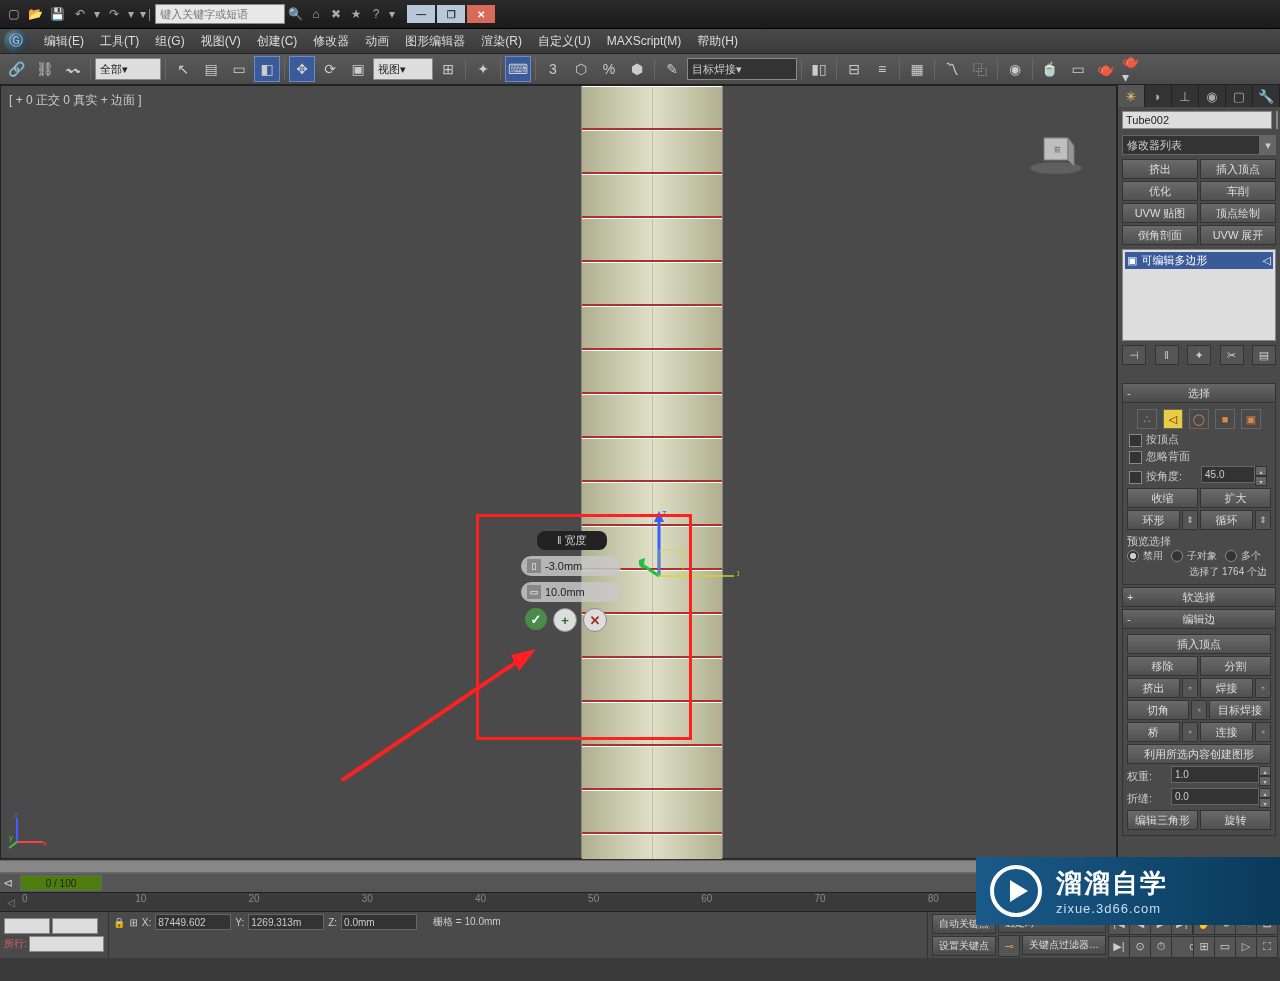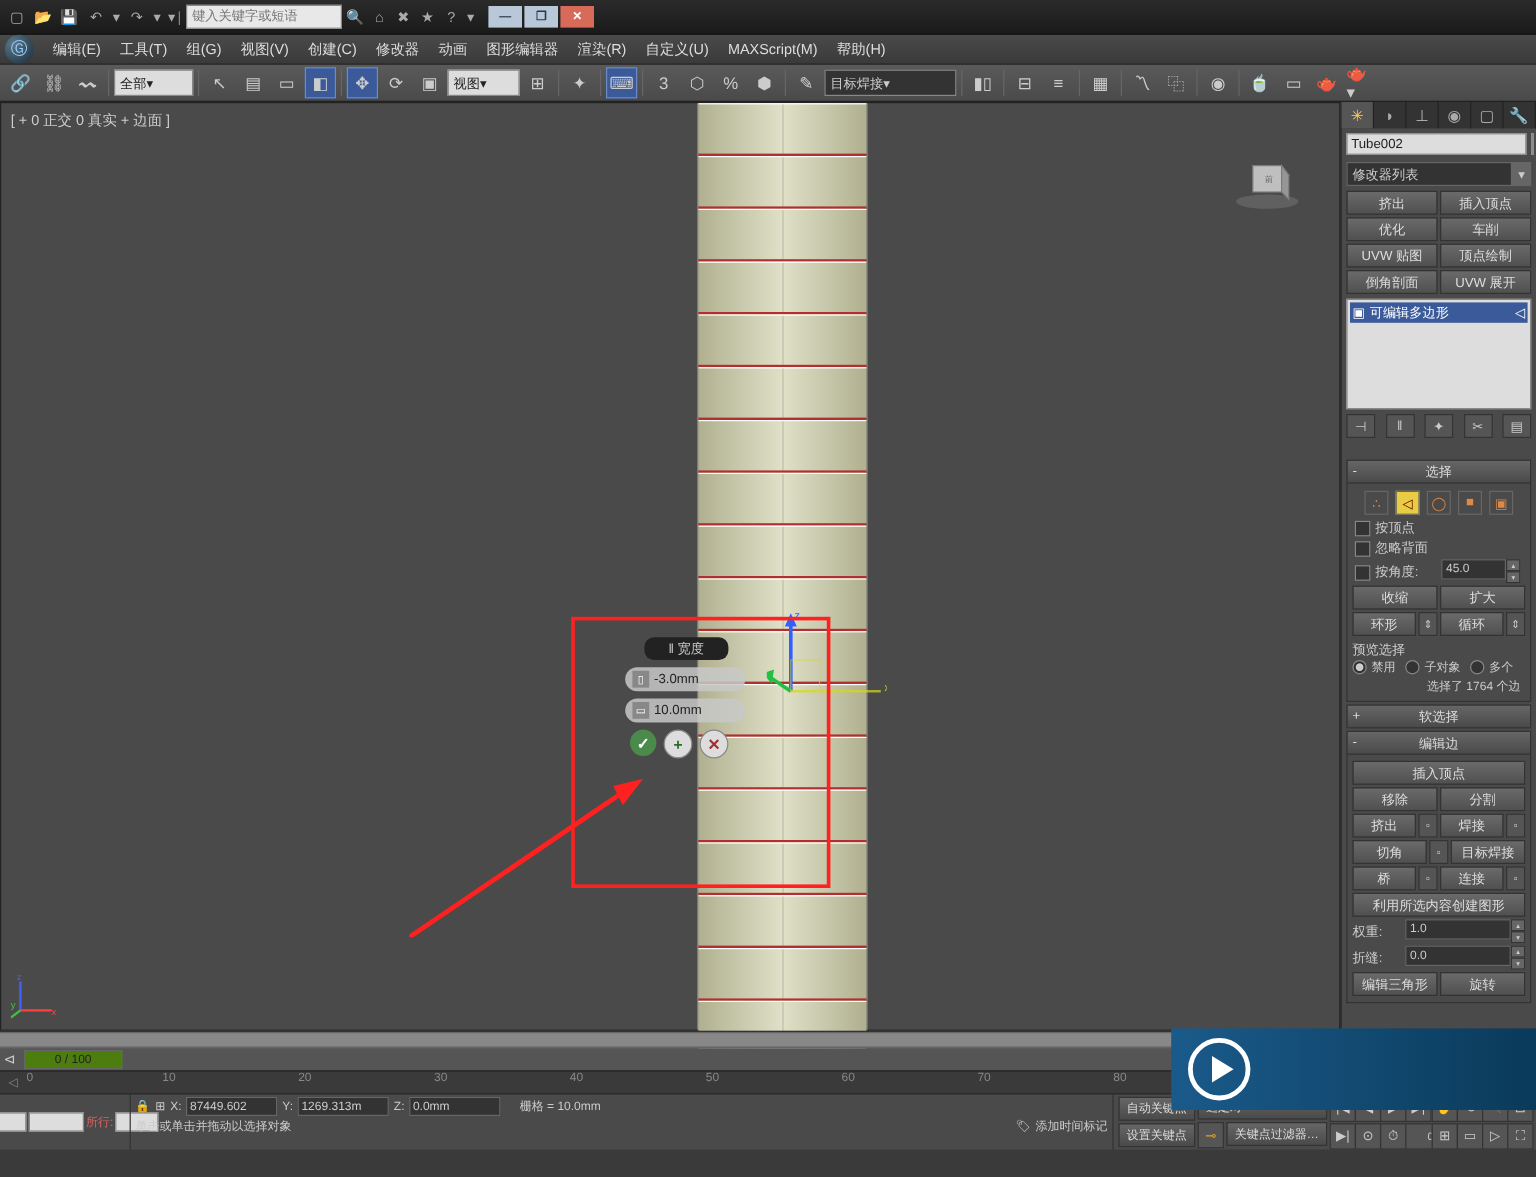--- a/index.html
+++ b/index.html
@@ -75,21 +75,21 @@
 .smbtn{width:14px;height:18px;background:#555;border:1px solid #333;display:flex;align-items:center;justify-content:center;font-size:9px}
 .radio-row{display:flex;gap:2px;align-items:center;font-size:10px}
 .rad{width:10px;height:10px;border-radius:50%;border:1px solid #888;background:#333;margin-right:2px}
 .rad.on{background:radial-gradient(circle,#ccc 0 40%,#333 50%)}
 .sel-info{text-align:right;padding:2px 4px;font-size:10px}
 .timeslider{height:18px;background:#555;display:flex;align-items:center;position:relative}
 .ts-handle{position:absolute;left:20px;top:1px;width:80px;height:14px;background:#4d7c0f;border:1px solid #666;color:#222;font-size:10px;display:flex;align-items:center;justify-content:center}
 .trackbar{height:18px;background:#3a3a3a;border-top:1px solid #222;position:relative;display:flex;align-items:center;font-size:10px;color:#888}
 .trackbar .tick{position:absolute;top:0}
 .statusbar{height:46px;background:#4a4a4a;display:flex;border-top:1px solid #222}
-.status-left{width:100px;display:flex;justify-content:center;padding:2px 4px;gap:2px}
+.status-left{width:100px;display:flex;flex-direction:column;justify-content:center;padding:2px 4px;gap:2px}
 .mx-row{display:flex;align-items:center;gap:2px;font-size:10px}
 .mx-in{width:44px;height:14px;background:#ddd;border:1px solid #888}
 .status-mid{flex:1;display:flex;flex-direction:column;padding:2px 4px;gap:2px;font-size:11px;border-left:1px solid #333}
 .coord-row{display:flex;align-items:center;gap:4px;font-size:10px}
 .coord-in{width:70px;height:14px;background:#333;border:1px solid #666;color:#ccc;padding:0 2px;display:flex;align-items:center}
 .status-right{display:flex;align-items:center;gap:2px;padding:0 4px;border-left:1px solid #333}
 .anim-btn{height:18px;padding:0 6px;background:linear-gradient(#666,#4a4a4a);border:1px solid #333;display:flex;align-items:center;font-size:10px;color:#ddd}
 .nav-btn{width:20px;height:20px;background:#555;border:1px solid #333;display:flex;align-items:center;justify-content:center;font-size:11px;color:#ccc}
 .watermark{position:absolute;right:0;bottom:56px;width:290px;height:68px;background:linear-gradient(90deg,#1a5a8a,#0a3a5a);display:flex;align-items:center;gap:14px;padding-left:14px;color:#fff;pointer-events:none}
 .watermark .play{width:44px;height:44px;border:4px solid #fff;border-radius:50%;display:flex;align-items:center;justify-content:center}
@@ -469,25 +469,20 @@
   </div>
   <div class="status-mid">
     <div class="coord-row">
       <span>🔒</span>
       <span>⊞</span>
       X:<div class="coord-in">87449.602</div>
       Y:<div class="coord-in">1269.313m</div>
       Z:<div class="coord-in">0.0mm</div>
       <span style="margin-left:12px">栅格 = 10.0mm</span>
     </div>
-    <div class="coord-row">
-      <span style="flex:1">单击或单击并拖动以选择对象</span>
-      <span>🏷</span>
-      <span>添加时间标记</span>
-    </div>
   </div>
   <div class="status-right">
     <div style="display:flex;flex-direction:column;gap:2px">
       <div class="anim-btn">自动关键点</div>
       <div class="anim-btn">设置关键点</div>
     </div>
     <div style="display:flex;flex-direction:column;gap:2px">
       <div class="anim-btn">选定对</div>
       <div style="display:flex;gap:2px">
         <span class="nav-btn" style="color:#d8a030">⊸</span>
@@ -512,13 +507,17 @@
       <div class="nav-btn">⊞</div>
       <div class="nav-btn">▭</div>
       <div class="nav-btn">▷</div>
       <div class="nav-btn">⛶</div>
     </div>
   </div>
 </div>
 
 <div class="watermark">
   <div class="play"></div>
+  <div>
+    <div class="t1">溜溜自学</div>
+    <div class="t2">zixue.3d66.com</div>
+  </div>
 </div>
 
 </body></html>

